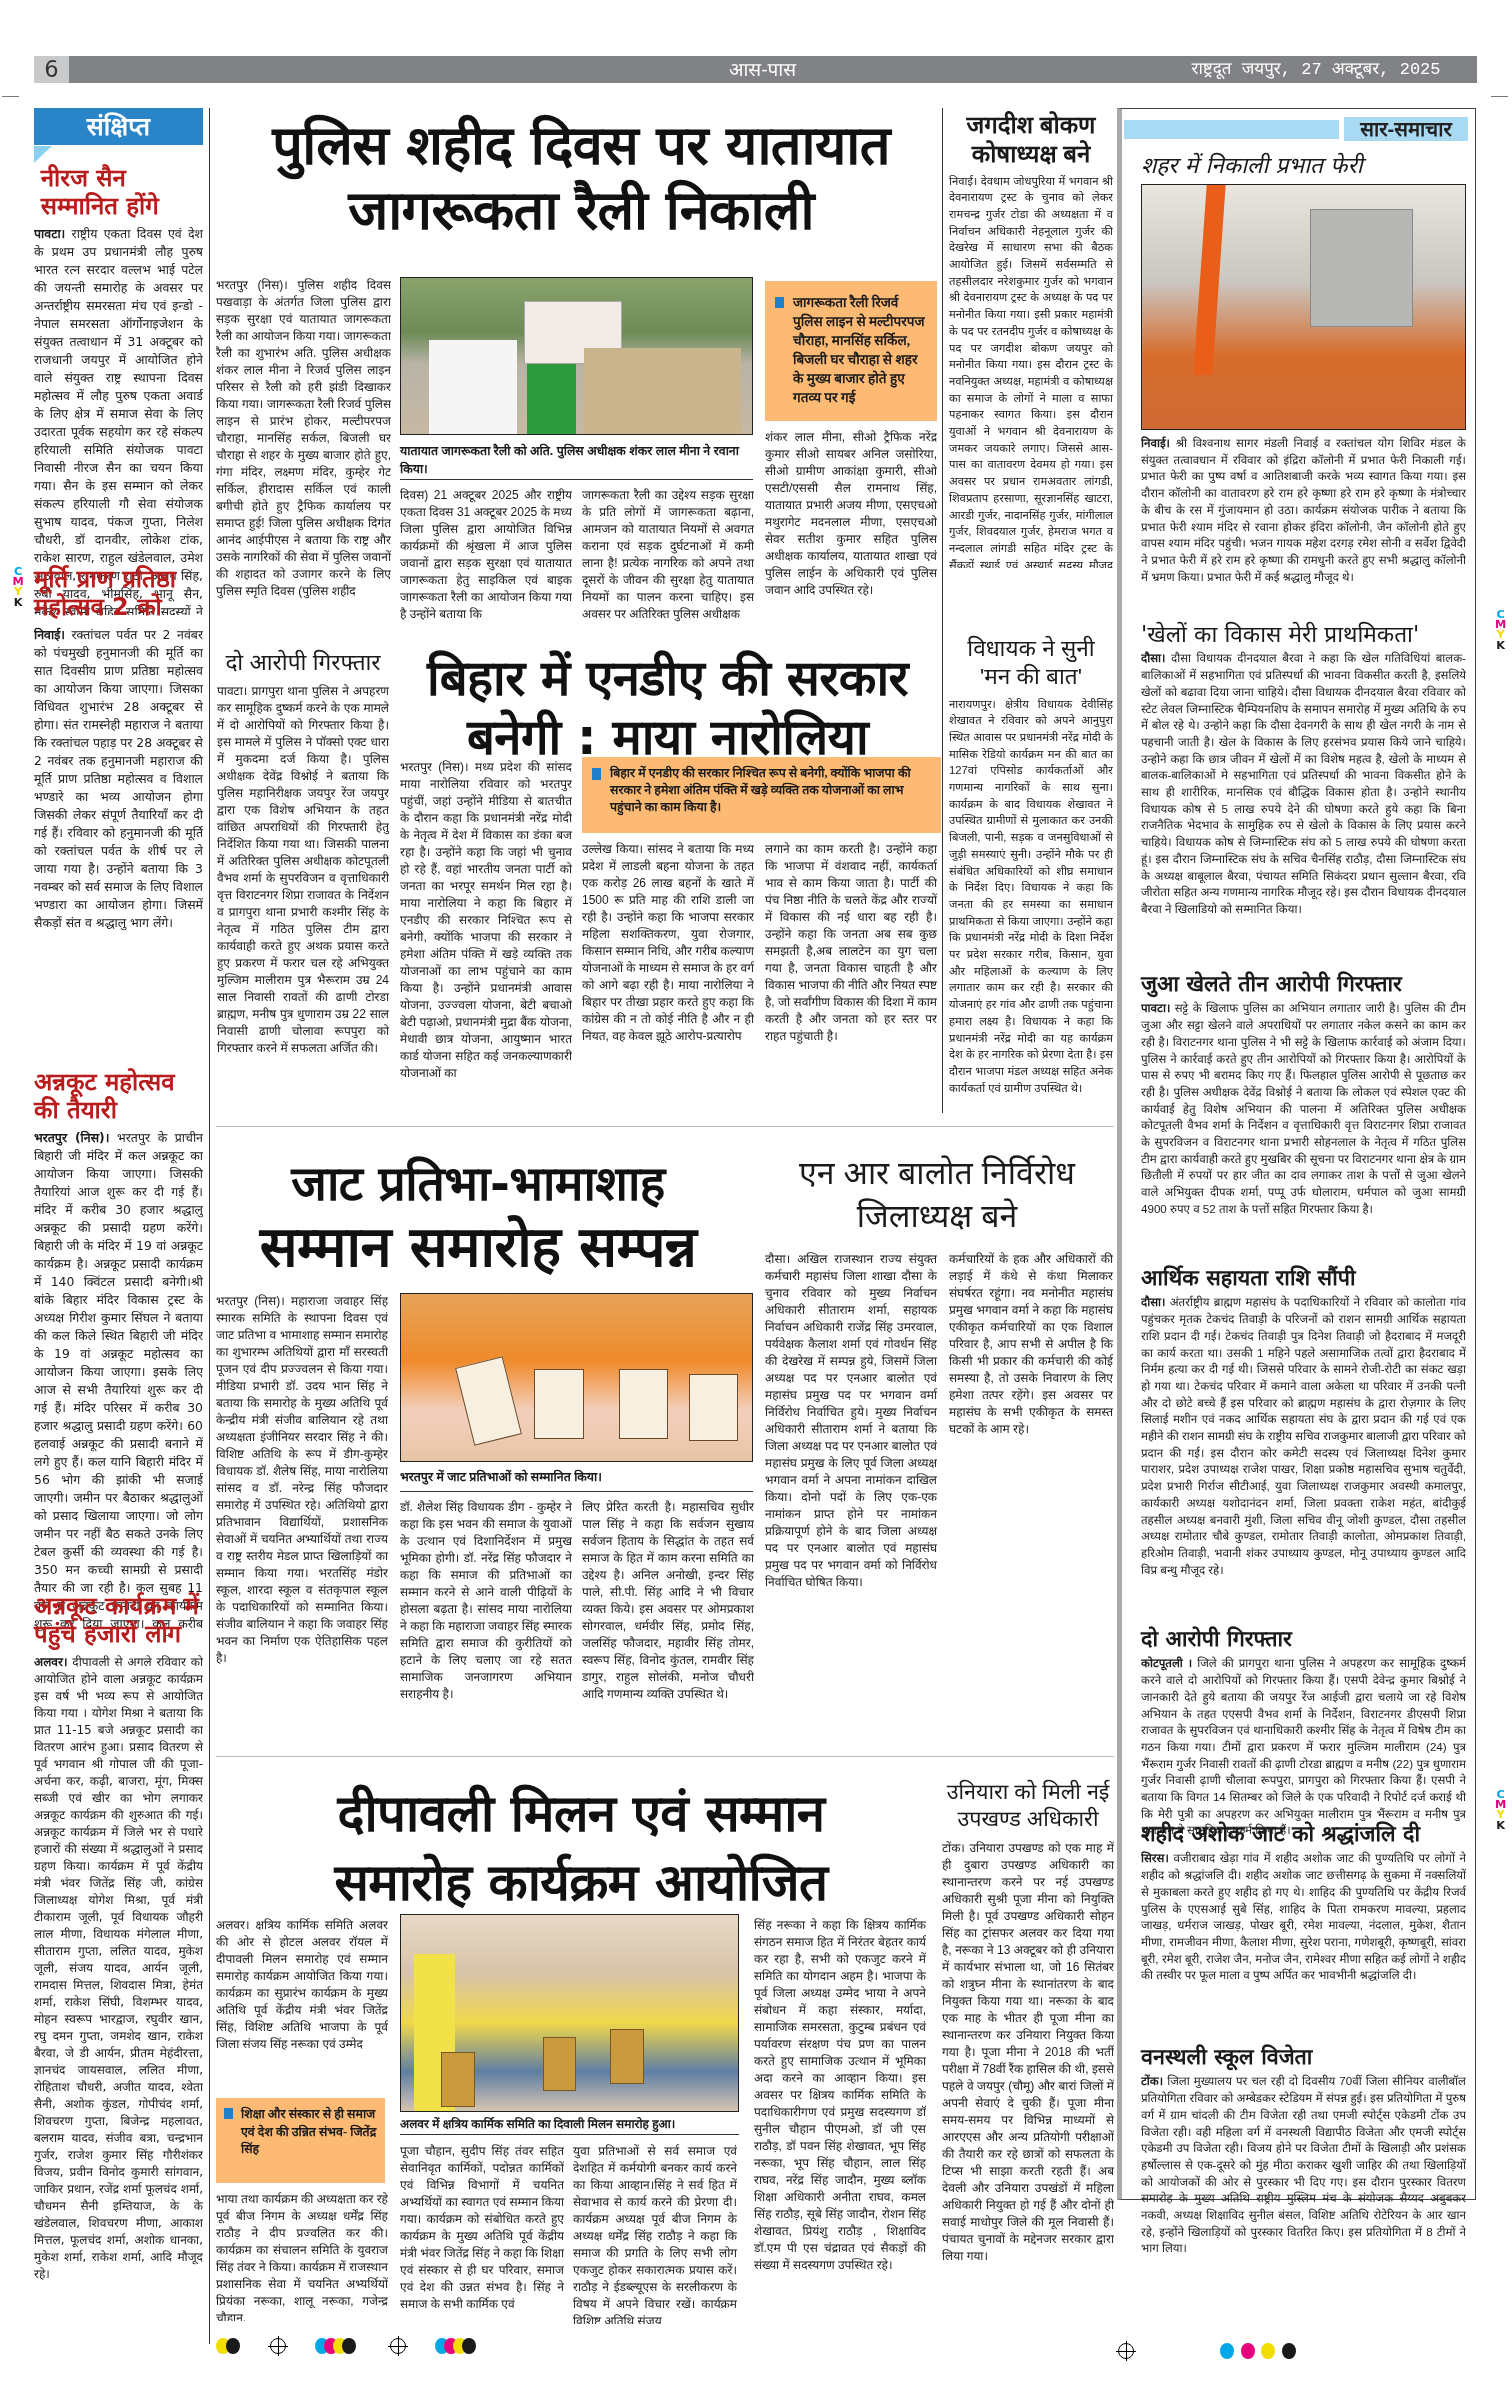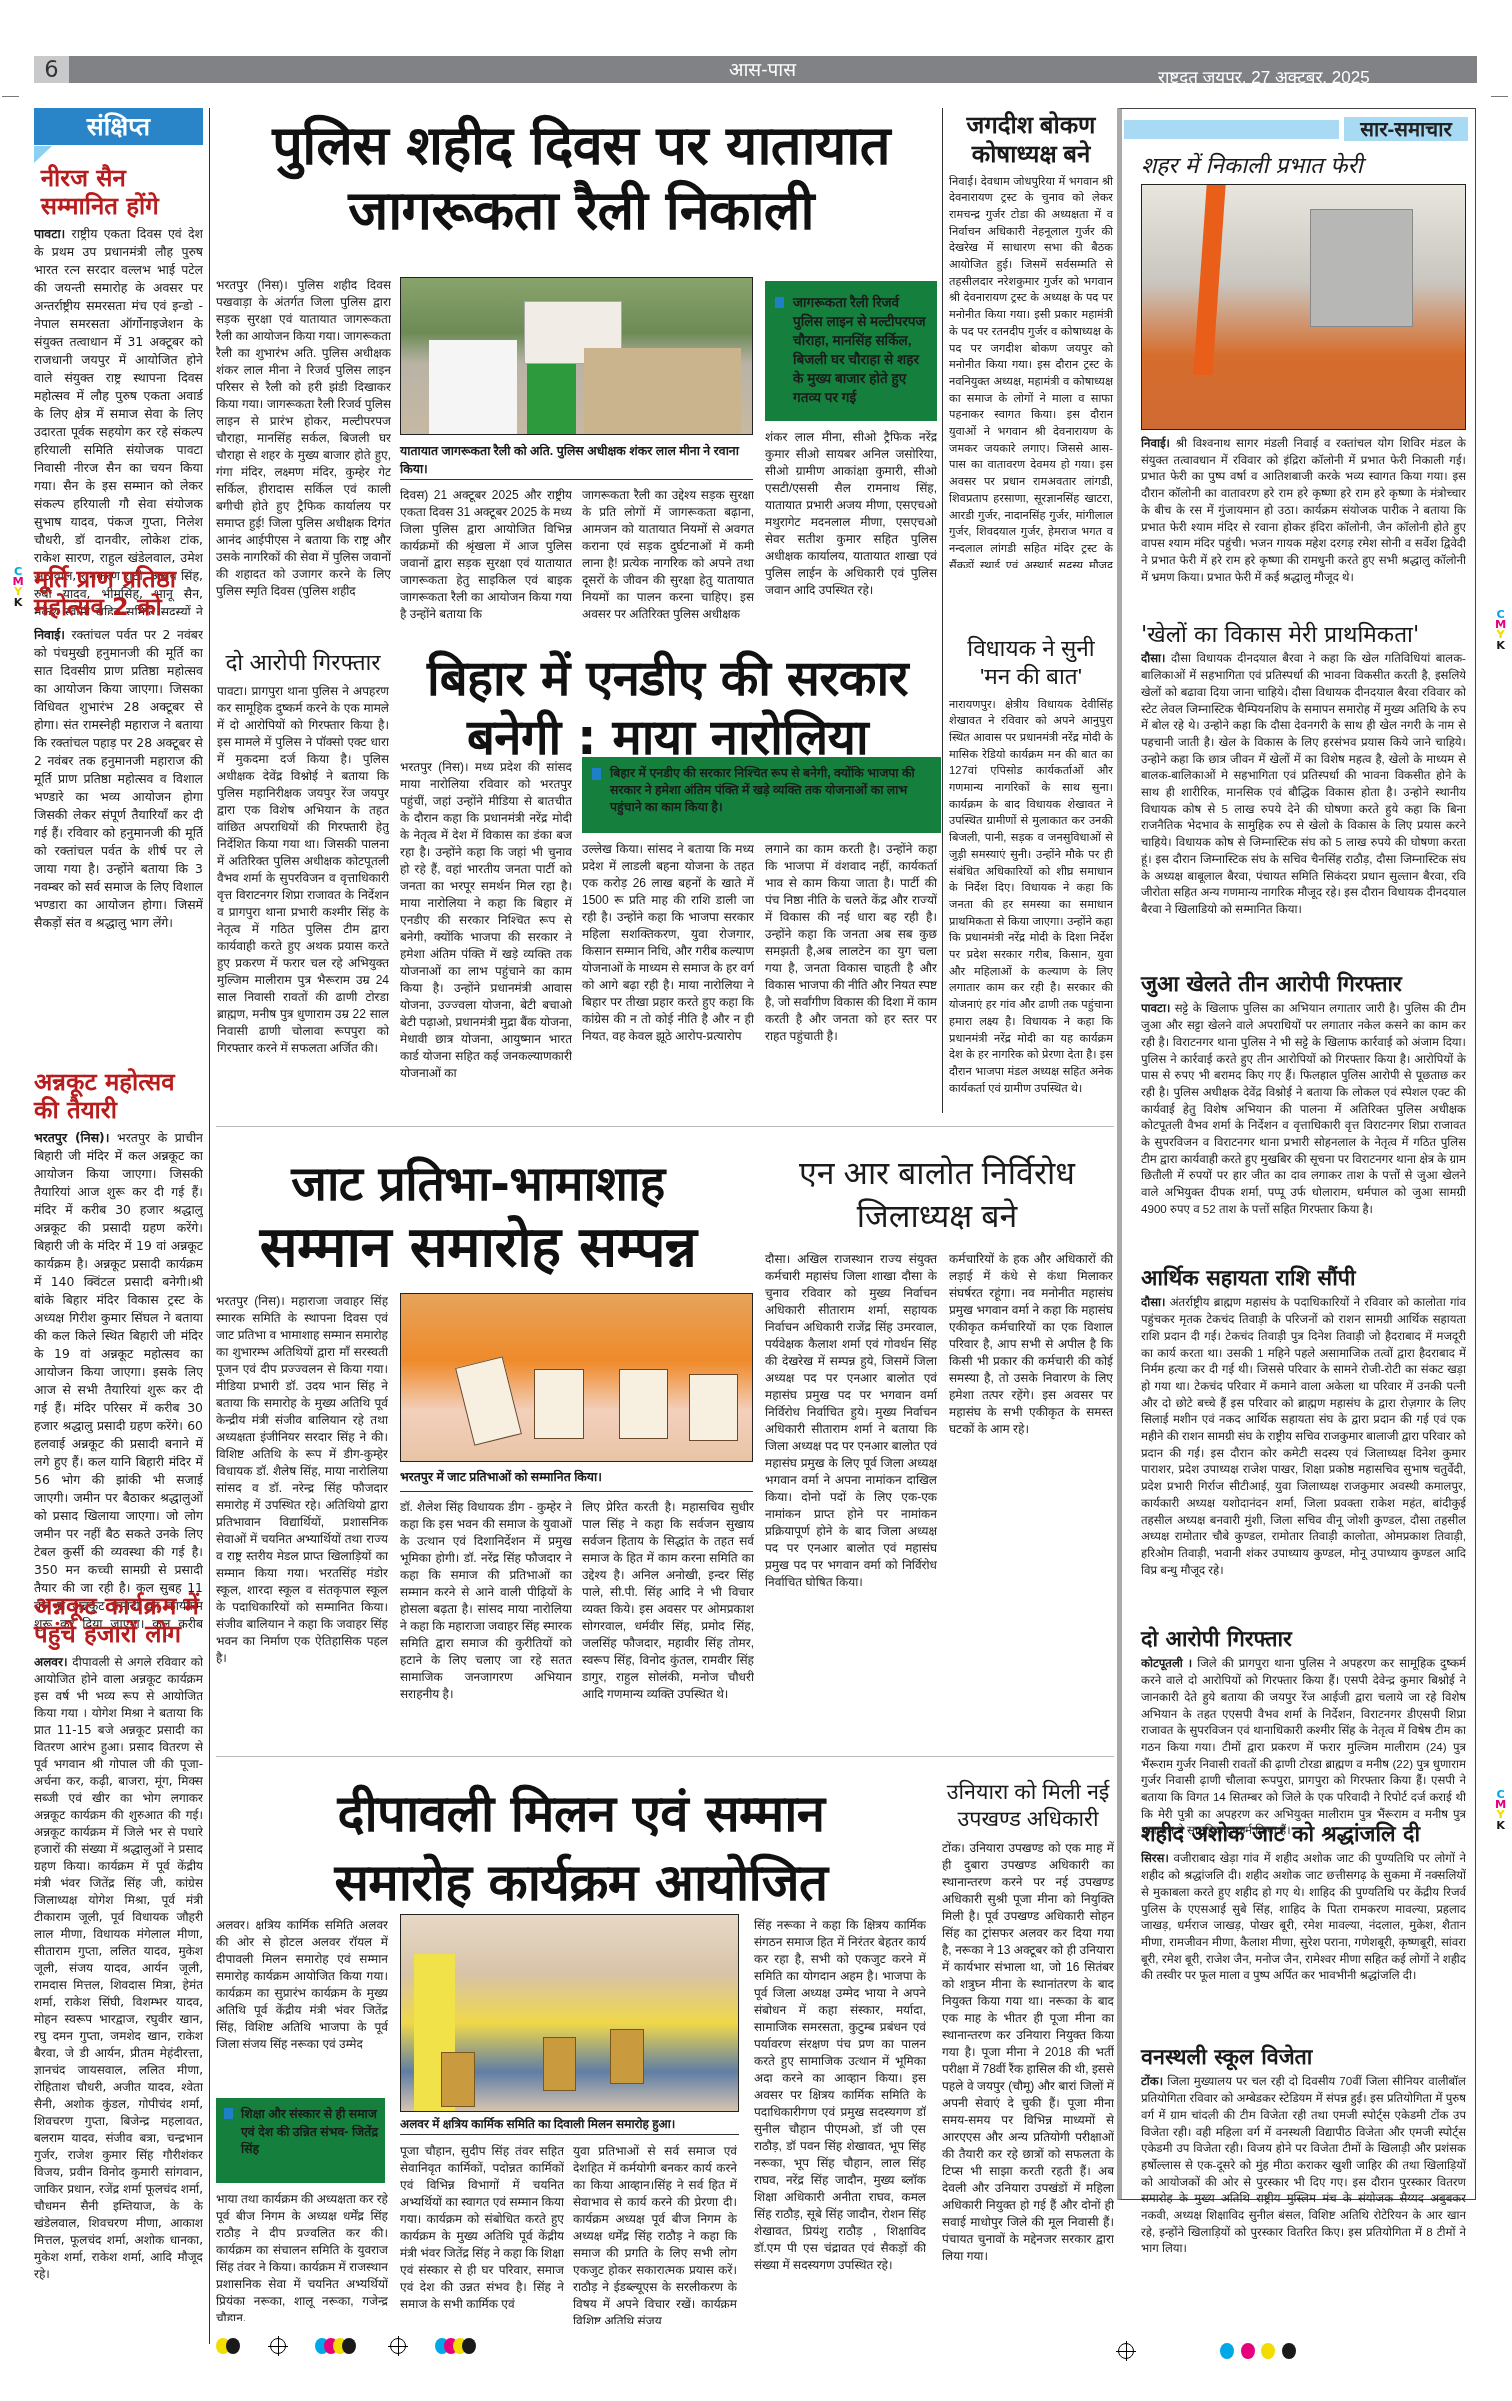--- a/index.html
+++ b/index.html
@@ -1,33 +1,33 @@
 <!DOCTYPE html>
 <html style="font-size:9px"><head>
 <meta charset="utf-8">
 <style>
   * { box-sizing: border-box; margin: 0; padding: 0; }
   body { width: 1512px; height: 2401px; background: #fff; font-family: "DejaVu Sans", sans-serif; color: #1a1a1a; position: relative; overflow: hidden; }
   .abs { position: absolute; }
   .header-bar { left: 34px; top: 56px; width: 1443px; height: 27px; background: #808285; }
   .page-num { left: 34px; top: 56px; width: 35px; height: 27px; background: #c8c9cb; font-size: 22.6px; color: #333; text-align: center; line-height: 27px; font-family: "DejaVu Sans", sans-serif; }
   .section-name { left: 678px; top: 56px; width: 169px; height: 27px; color: #fff; font-size: 19px; text-align: center; line-height: 27px; font-family: "Liberation Sans", sans-serif; }
-  .dateline { left: 1158px; top: 64px; width: 316px; height: 27px; color: #fff; font-size: 17px; text-align: left; line-height: 27px; font-family: Liberation Sans, sans-serif; }
+  .dateline { left: 1158px; top: 56px; width: 316px; height: 27px; color: #fff; font-size: 17px; text-align: center; line-height: 27px; font-family: Liberation Mono, monospace; }
   .hr-rule { background: #333; }
   .vrule { background: #333; width: 1.1px; }
   .body-text { font-size: 12px; line-height: 17px; text-align: justify; font-family: "Liberation Sans", sans-serif; color: #1b1b1b; overflow: hidden; }
   .body-text-sm { font-size: 11.3px; line-height: 16.4px; text-align: justify; font-family: "Liberation Sans", sans-serif; color: #1b1b1b; overflow: hidden; }
   .body-text-wide { font-size: 13px; line-height: 18.6px; text-align: justify; font-family: "DejaVu Sans", sans-serif; color: #1b1b1b; overflow: hidden; }
   .dateline-bold { font-weight: bold; }
   .headline-xl { font-family: "DejaVu Sans", sans-serif; font-weight: bold; color: #111; text-align: center; line-height: 1.15; letter-spacing: -0.6px; }
   .headline-md { font-family: "Liberation Sans", sans-serif; color: #1a1a1a; text-align: center; line-height: 1.15; }
   .headline-side { font-family: "DejaVu Sans", sans-serif; font-weight: bold; color: #b91c1c; line-height: 1.2; }
   .sankshipt { left: 34px; top: 108px; width: 169px; height: 37px; background: #2a85c8; color: #fff; font-size: 25px; font-weight: bold; text-align: center; line-height: 37px; font-family: "DejaVu Sans", sans-serif; }
   .sankshipt-tail { left: 34px; top: 146px; width: 0; height: 0; border-top: 17px solid #8ad0f2; border-right: 18px solid transparent; }
-  .highlight-box { background: #15803d; padding: 12.4px 10.2px 10.2px 28px; font-family: Liberation Sans, sans-serif; color: #1b1b1b; }
+  .highlight-box { background: #fdba74; padding: 12.4px 10.2px 10.2px 28px; font-family: Liberation Serif, serif; color: #1b1b1b; }
   .highlight-box .bullet { position: absolute; left: 10.2px; top: 16px; width: 9px; height: 11.3px; background: #1f7fc8; }
   .photo { background: linear-gradient(180deg, #8aa36c 0%, #6d8b56 35%, #b9b3a6 55%, #c7b9a3 100%); border: 1.1px solid #222; overflow: hidden; }
   .photo-caption { font-family: "Liberation Sans", sans-serif; font-size: 12.4px; font-weight: bold; line-height: 18px; color: #1b1b1b; }
   .sar-box { left: 1117px; top: 108px; width: 359px; height: 2092px; border: 1.1px solid #444; border-left: 5.6px solid #aaaaaa; background: #fff; }
   .sar-band { left: 1050px; top: 120px; width: 294px; height: 19px; background: #a8daf3; }
   .sar-label { left: 1344px; top: 117px; width: 124px; height: 24px; background: #a8daf3; color: #222; font-size: 20.3px; font-weight: bold; text-align: center; line-height: 24px; font-family: "Liberation Sans", sans-serif; }
   .sar-head { font-family: "DejaVu Sans", sans-serif; font-weight: bold; color: #1a1a1a; font-size: 21.5px; line-height: 26px; }
   .cmyk { font-family: "DejaVu Sans", sans-serif; font-weight: bold; font-size: 11.3px; line-height: 10.2px; text-align: center; width: 11.3px; }
   .dot { width: 13.6px; height: 16px; border-radius: 50%; }
   .reg-mark { width: 16px; height: 16px; border: 1.1px solid #000; border-radius: 50%; }

